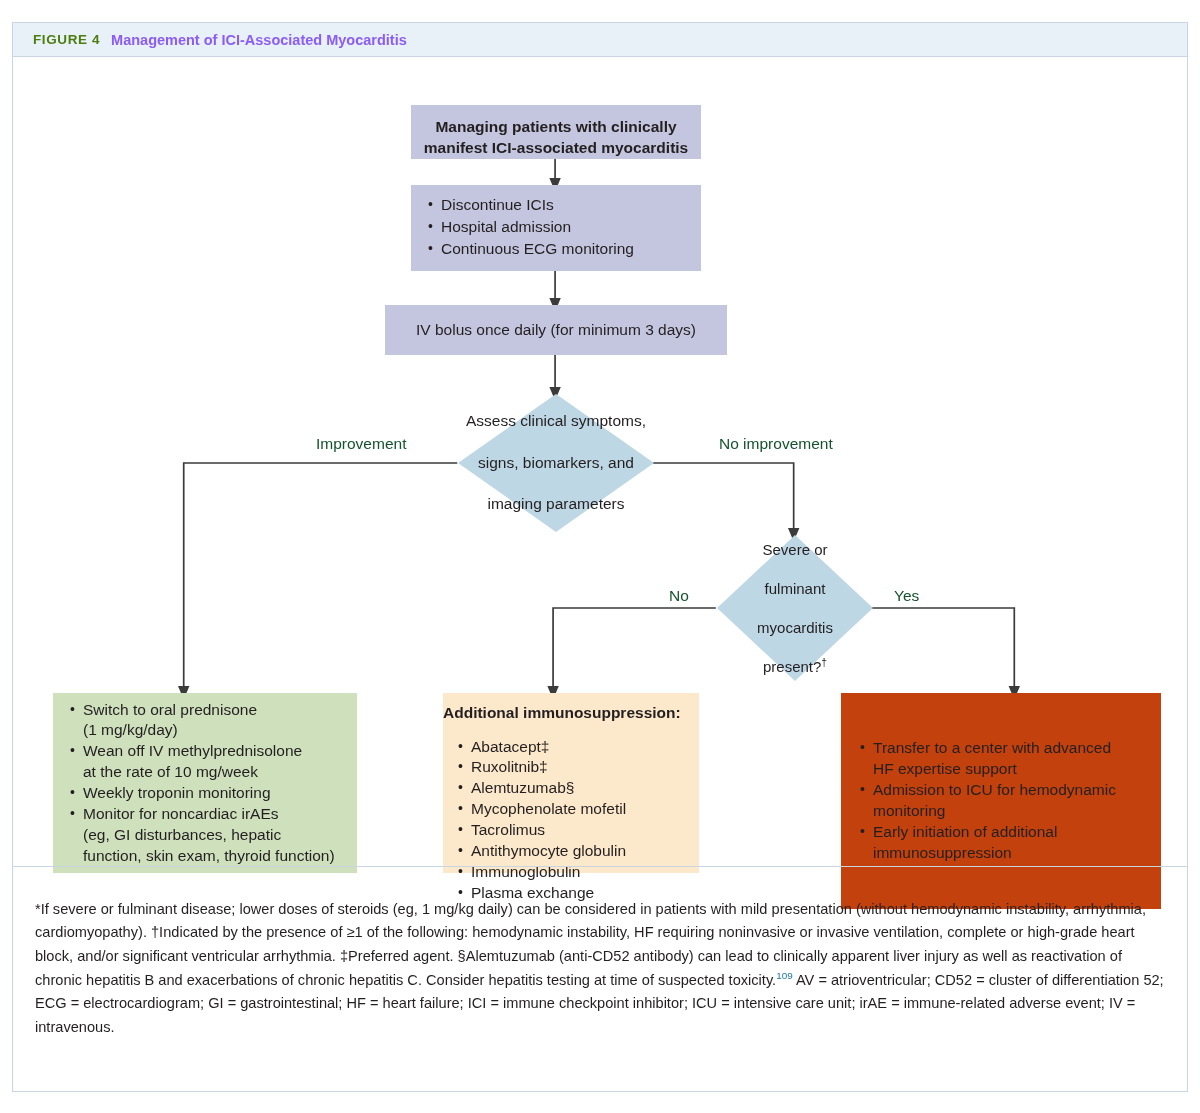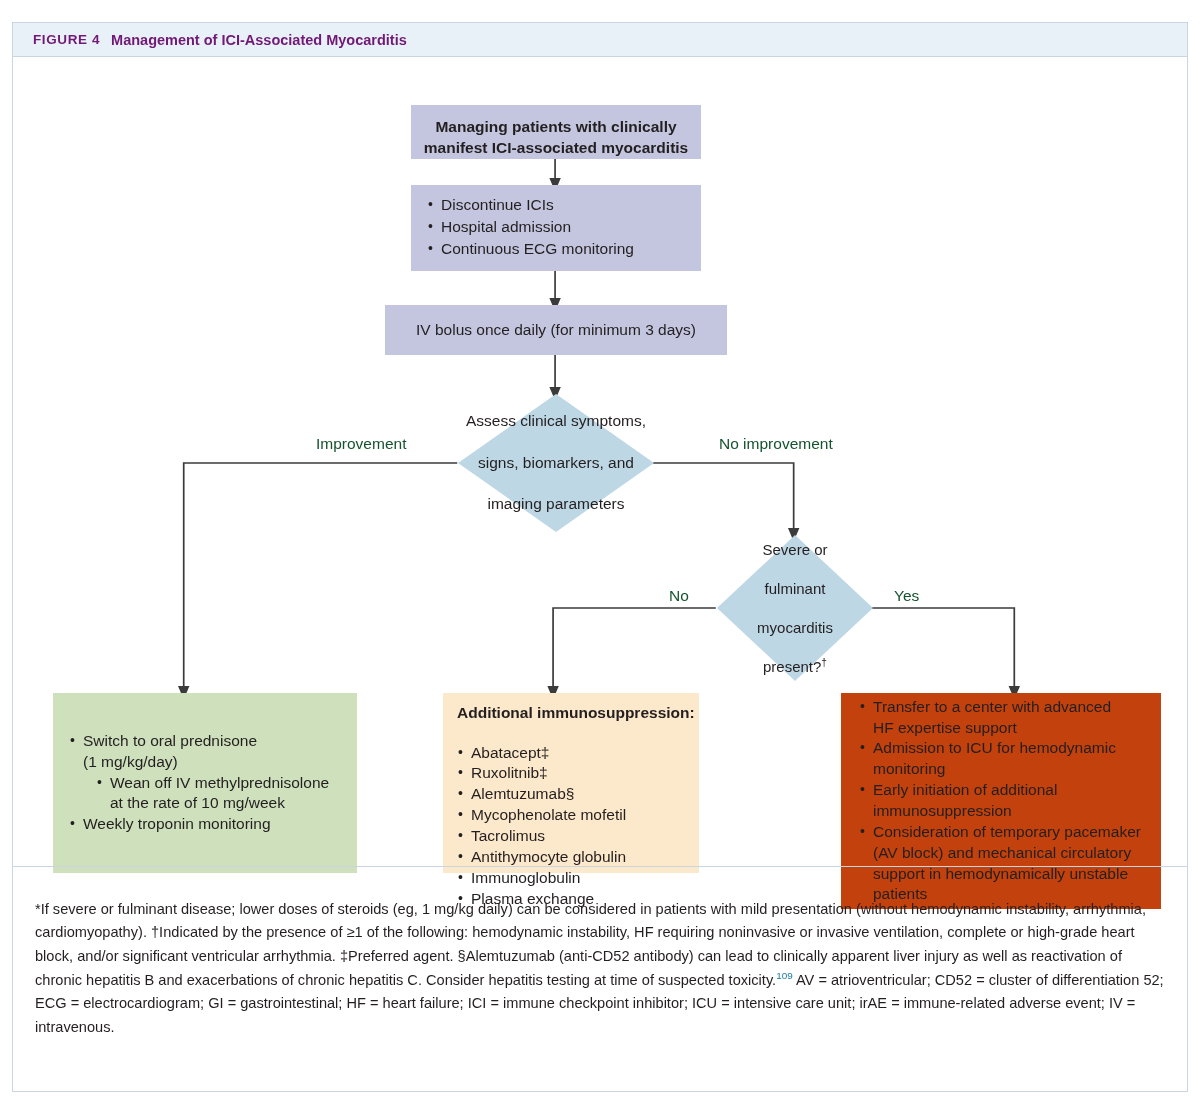--- a/index.html
+++ b/index.html
@@ -23,28 +23,28 @@
   
   .fig-header {
     position:absolute; left:0; top:0;
     width:100%; height:34px;
     background:#e9f1f8;
     border-bottom:1px solid #c9d6e2;
     display:flex; align-items:center;
     padding-left:20px;
   }
   .fig-tag {
-    color:#701a75;
+    color:#4d7c0f;
     font-weight:bold;
     font-size:13.5px;
     letter-spacing:0.6px;
     margin-right:11px;
   }
   .fig-title {
-    color:#701a75;
+    color:#8b5cf6;
     font-weight:bold;
     font-size:14.5px;
   }
 
   
   .canvas {
     position:absolute;
     left:0; top:34px;
     width:100%; height:856px;
   }
@@ -71,22 +71,21 @@
 
   .box-title {
     font-weight:bold;
     text-align:center;
     font-size:15.5px;
     line-height:1.34;
   }
   .box-head {
     font-weight:bold;
     font-size:15.5px;
-    padding-left:14px;
-    margin-bottom:19px;
+    margin-bottom:13px;
   }
   .plain-lines { text-align:center; font-size:15.5px; line-height:1.36; }
 
   ul.bullets {
     margin:0; padding:0 10px 0 30px;
     list-style:none;
   }
   ul.bullets li {
     position:relative;
     margin:0 0 1px 0;
@@ -222,23 +221,26 @@
         </div>
       </div>
     </div>
     <div class="edge-label" style="left:656px; top:530px;">No</div>
     <div class="edge-label" style="left:881px; top:530px;">Yes</div>
 
     <div class="node box green" style="left:40px; top:636px; width:304px; height:180px;">
       <ul class="bullets tight">
         <li style="white-space:pre-line;">Switch to oral prednisone
 (1 mg/kg/day)</li>
-        <li style="white-space:pre-line;margin-left:27px;">Wean off IV methylprednisolone
+        <li style="white-space:pre-line;">Wean off IV methylprednisolone
 at the rate of 10 mg/week</li>
         <li style="white-space:pre-line;">Weekly troponin monitoring</li>
+        <li style="white-space:pre-line;">Monitor for noncardiac irAEs
+(eg, GI disturbances, hepatic
+function, skin exam, thyroid function)</li>
       </ul>
     </div>
 
     <div class="node box orange" style="left:430px; top:636px; width:256px; height:180px; justify-content:flex-start; padding-top:10px;">
       <div class="box-head">Additional immunosuppression:</div>
       <ul class="bullets tight" style="padding-left:28px;">
         <li>Abatacept‡</li>
         <li>Ruxolitnib‡</li>
         <li>Alemtuzumab§</li>
         <li>Mycophenolate mofetil</li>
@@ -250,24 +252,20 @@
     </div>
 
     <div class="node box red" style="left:828px; top:636px; width:320px; height:216px;">
       <ul class="bullets tight" style="padding-left:32px;">
         <li style="white-space:pre-line;">Transfer to a center with advanced
 HF expertise support</li>
         <li style="white-space:pre-line;">Admission to ICU for hemodynamic
 monitoring</li>
         <li style="white-space:pre-line;">Early initiation of additional
 immunosuppression</li>
-        <li style="white-space:pre-line;">Consideration of temporary pacemaker
-(AV block) and mechanical circulatory
-support in hemodynamically unstable
-patients</li>
       </ul>
     </div>
 
   </div>
 
   <div class="footnote-wrap">
     <p class="footnote">
       <span>*If severe or fulminant disease; lower doses of steroids (eg, 1 mg/kg daily) can be considered in patients with mild presentation (without hemodynamic instability, arrhythmia, cardiomyopathy). †Indicated by the presence of ≥1 of the following: hemodynamic instability, HF requiring noninvasive or invasive ventilation, complete or high-grade heart block, and/or significant ventricular arrhythmia. ‡Preferred agent. §Alemtuzumab (anti-CD52 antibody) can lead to clinically apparent liver injury as well as reactivation of chronic hepatitis B and exacerbations of chronic hepatitis C. Consider hepatitis testing at time of suspected toxicity.</span><span class="ref">109</span><span> AV = atrioventricular; CD52 = cluster of differentiation 52; ECG = electrocardiogram; GI = gastrointestinal; HF = heart failure; ICI = immune checkpoint inhibitor; ICU = intensive care unit; irAE = immune-related adverse event; IV = intravenous.</span>
     </p>
   </div>

